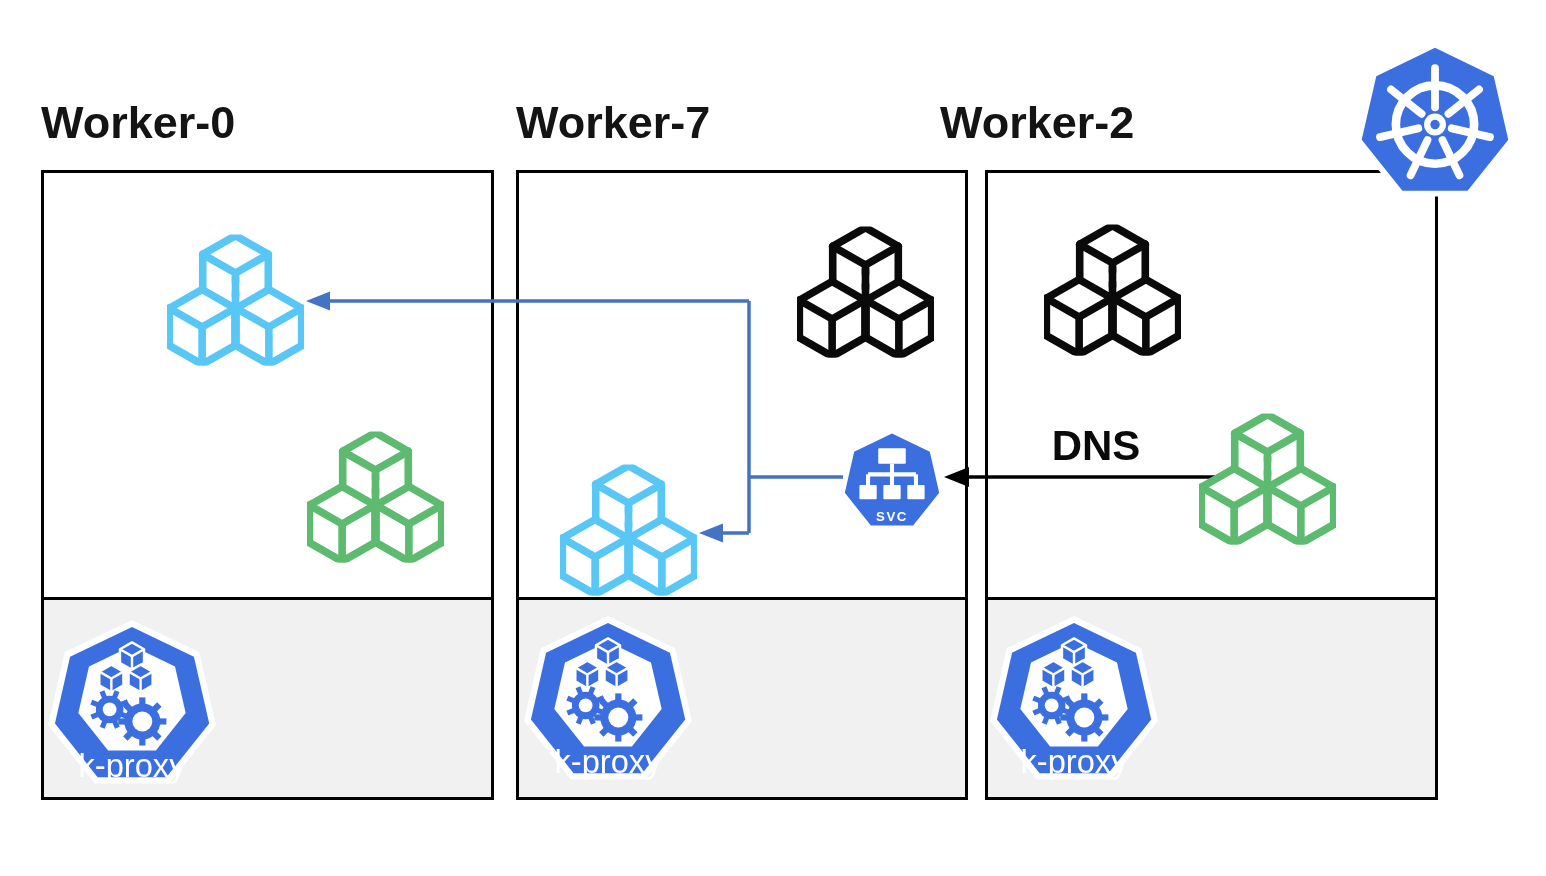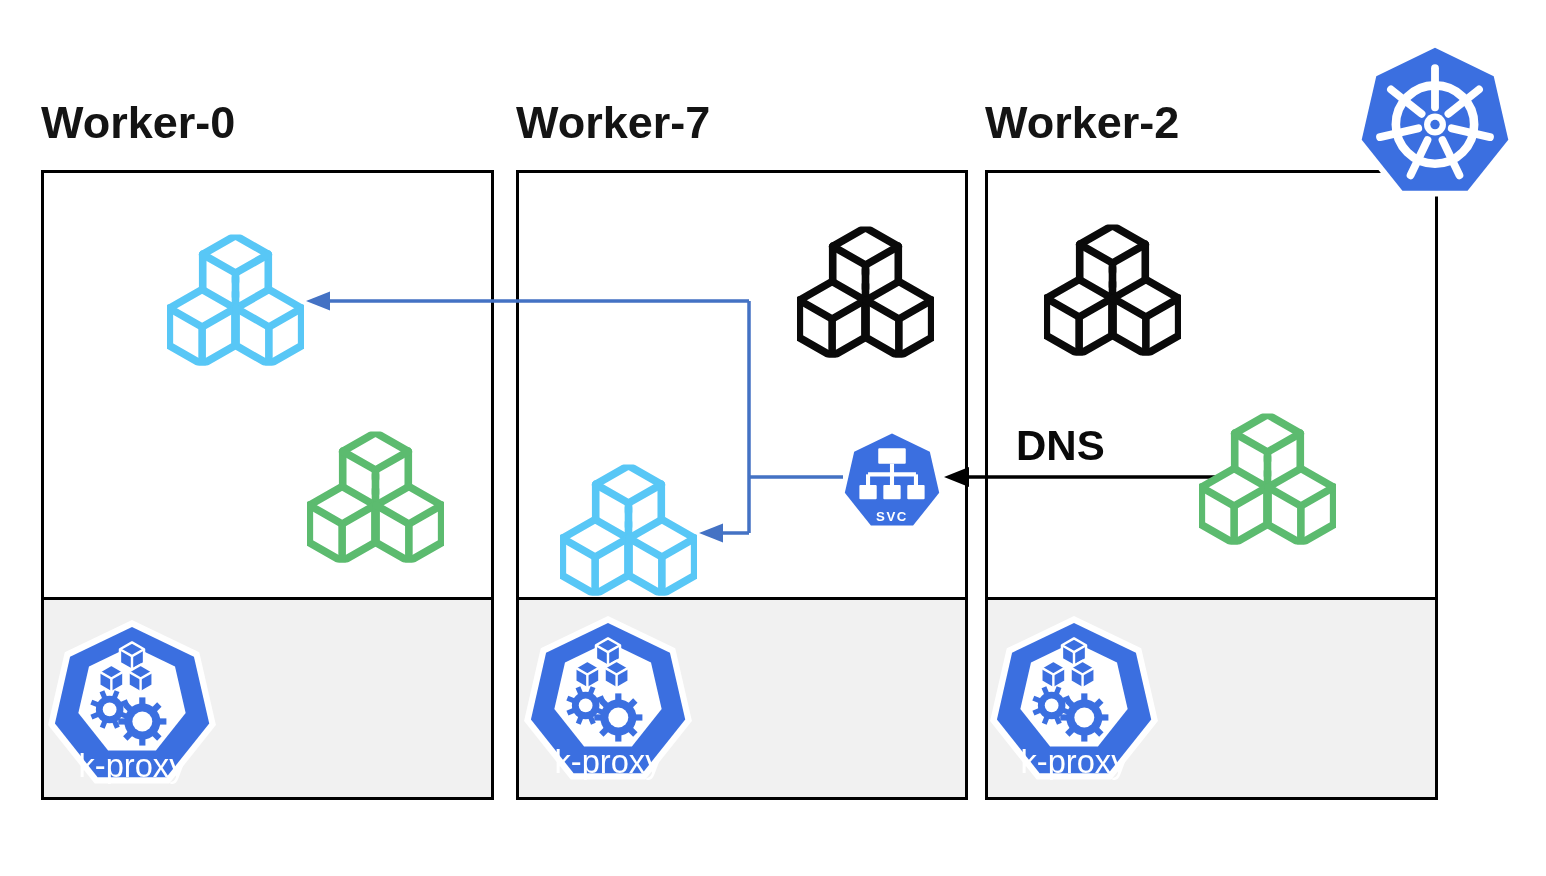--- a/index.html
+++ b/index.html
@@ -6,21 +6,21 @@
   body{font-family:"Liberation Sans",sans-serif;}
   .canvas{position:relative;width:1546px;height:876px;background:#ffffff;overflow:hidden;}
 
   .node-title{
     position:absolute;top:96px;height:54px;line-height:54px;
     text-align:left;font-size:45px;font-weight:600;color:#141414;
     letter-spacing:0px;
   }
   #title-w0{left:41px;width:453px;}
   #title-w1{left:516px;width:452px;}
-  #title-w2{left:985px;width:453px;}
+  #title-w2{left:940px;width:453px;}
 
   .node-box{
     position:absolute;top:170px;height:630px;background:#ffffff;
     border:3px solid #000;box-sizing:border-box;z-index:1;
   }
   #box-w0{left:41px;width:453px;}
   #box-w1{left:516px;width:452px;}
   #box-w2{left:985px;width:453px;}
 
   .proxy-strip{
@@ -42,21 +42,21 @@
   #kproxy-w0{left:46px;top:618px;}
   #kproxy-w1{left:522px;top:614px;}
   #kproxy-w2{left:988px;top:614px;}
 
   .svc-icon{position:absolute;left:841px;top:429px;width:102px;height:106px;z-index:3;}
 
   .k8s-logo{position:absolute;left:1352px;top:38px;width:166px;height:170px;z-index:4;}
 
   .dns-label{
     position:absolute;left:1016px;top:422px;width:160px;height:46px;
-    font-size:42px;font-weight:600;color:#0a0a0a;z-index:2;
+    text-align:center;font-size:42px;font-weight:600;color:#0a0a0a;z-index:2;
   }
 
   .kproxy-text{fill:#ffffff;font-family:"Liberation Sans",sans-serif;font-size:19px;text-anchor:middle;}
   .svc-text{fill:#ffffff;font-family:"Liberation Sans",sans-serif;font-size:13px;letter-spacing:1.5px;text-anchor:middle;font-weight:600;}
 </style>
 </head>
 <body>
 
 <div class="canvas">
 

